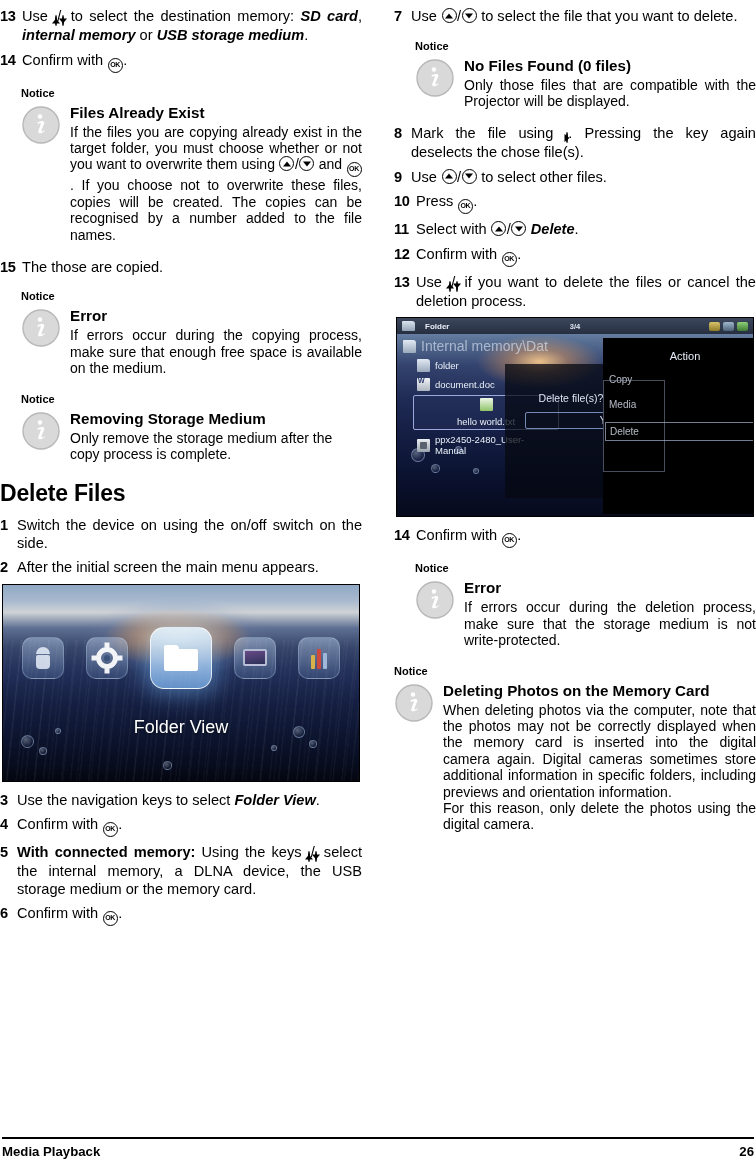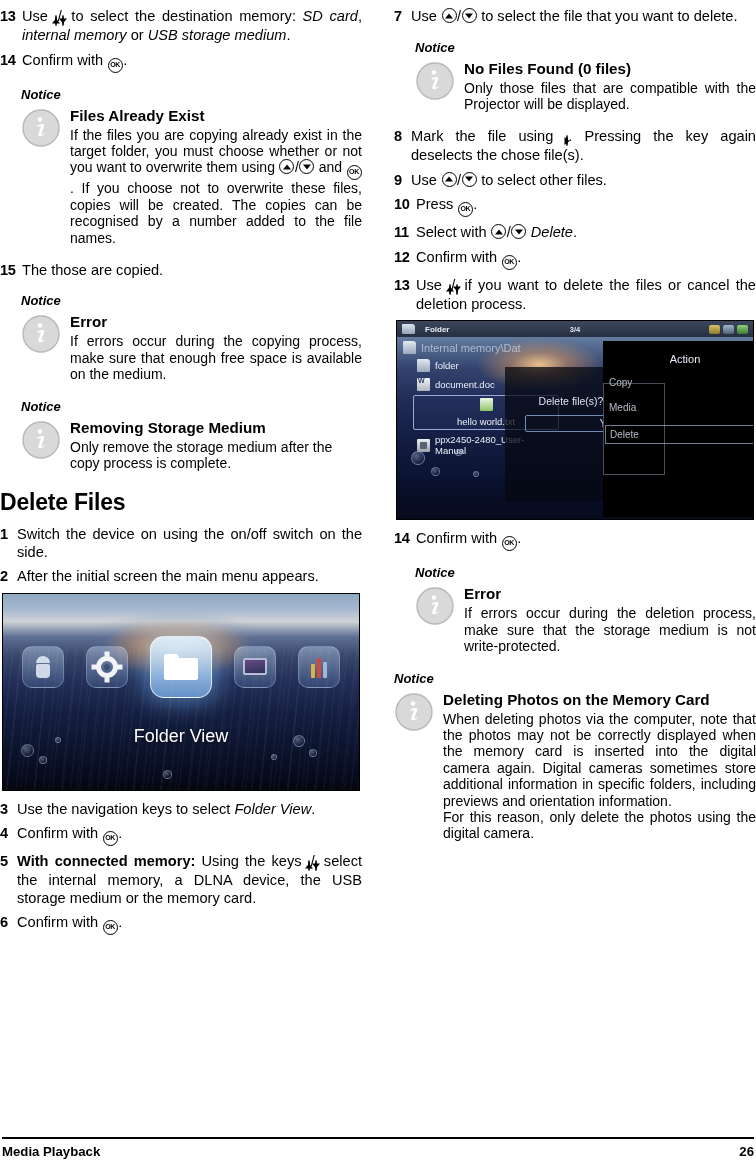--- a/index.html
+++ b/index.html
@@ -47,22 +47,21 @@
   .step .num.wide { min-width: 22px; }
   .step .body { flex: 1 1 auto; }
   .step .body.just { text-align: justify; }
   .step .body.just > span { display: inline; }
 
   
   .notice-wrap { margin: 14px 0 16px 0; }
   .notice-wrap.indent { padding-left: 21px; }
   .notice-label {
     font-weight: bold;
-    font-style: italic;
-    font-size: 13px;
+    font-size: 11px;
     margin-bottom: 5px;
   }
   .notice-body {
     display: flex;
     align-items: flex-start;
   }
   .info-icon {
     flex: 0 0 auto;
     width: 40px; height: 40px;
     margin-right: 9px;
@@ -115,21 +114,21 @@
   .key.arrow::after {
     content: "";
     position: absolute;
     left: 50%; top: 50%;
     transform: translate(-50%, -50%);
     width: 0; height: 0;
   }
   .key.up::after { border-left: 4px solid transparent; border-right: 4px solid transparent; border-bottom: 5.5px solid #000; }
   .key.down::after { border-left: 4px solid transparent; border-right: 4px solid transparent; border-top: 5.5px solid #000; }
   .key.right::after { border-top: 4px solid transparent; border-bottom: 4px solid transparent; border-left: 5.5px solid #000; }
-  .bi { font-weight: normal; font-style: italic; }
+  .bi { font-weight: bold; font-style: italic; }
   .b { font-weight: bold; }
 
   
   .fig {
     margin: 5px 0 10px 2px;
     border: 1px solid #000;
     position: relative;
     overflow: hidden;
     padding-left: 8px;
   }
@@ -270,21 +269,21 @@
     background: linear-gradient(180deg,#dbe4ee,#93a3b6);
     border-radius: 1px 3px 1px 1px;
   }
   .fb-list {
     position: absolute; left: 0; top: 16px; width: 100%;
   }
   .fb-path {
     display: flex; align-items: center; gap: 5px;
     padding: 4px 0 3px 6px;
     color: rgba(222,232,245,0.62);
-    font-size: 11px;
+    font-size: 14px;
     text-align: center;
   }
   .fb-row {
     display: flex; align-items: center; gap: 5px;
     margin: 0 0 2px 16px;
     padding: 2px 4px;
     color: #eaf0f8;
     font-size: 9.5px;
     width: 146px;
   }

